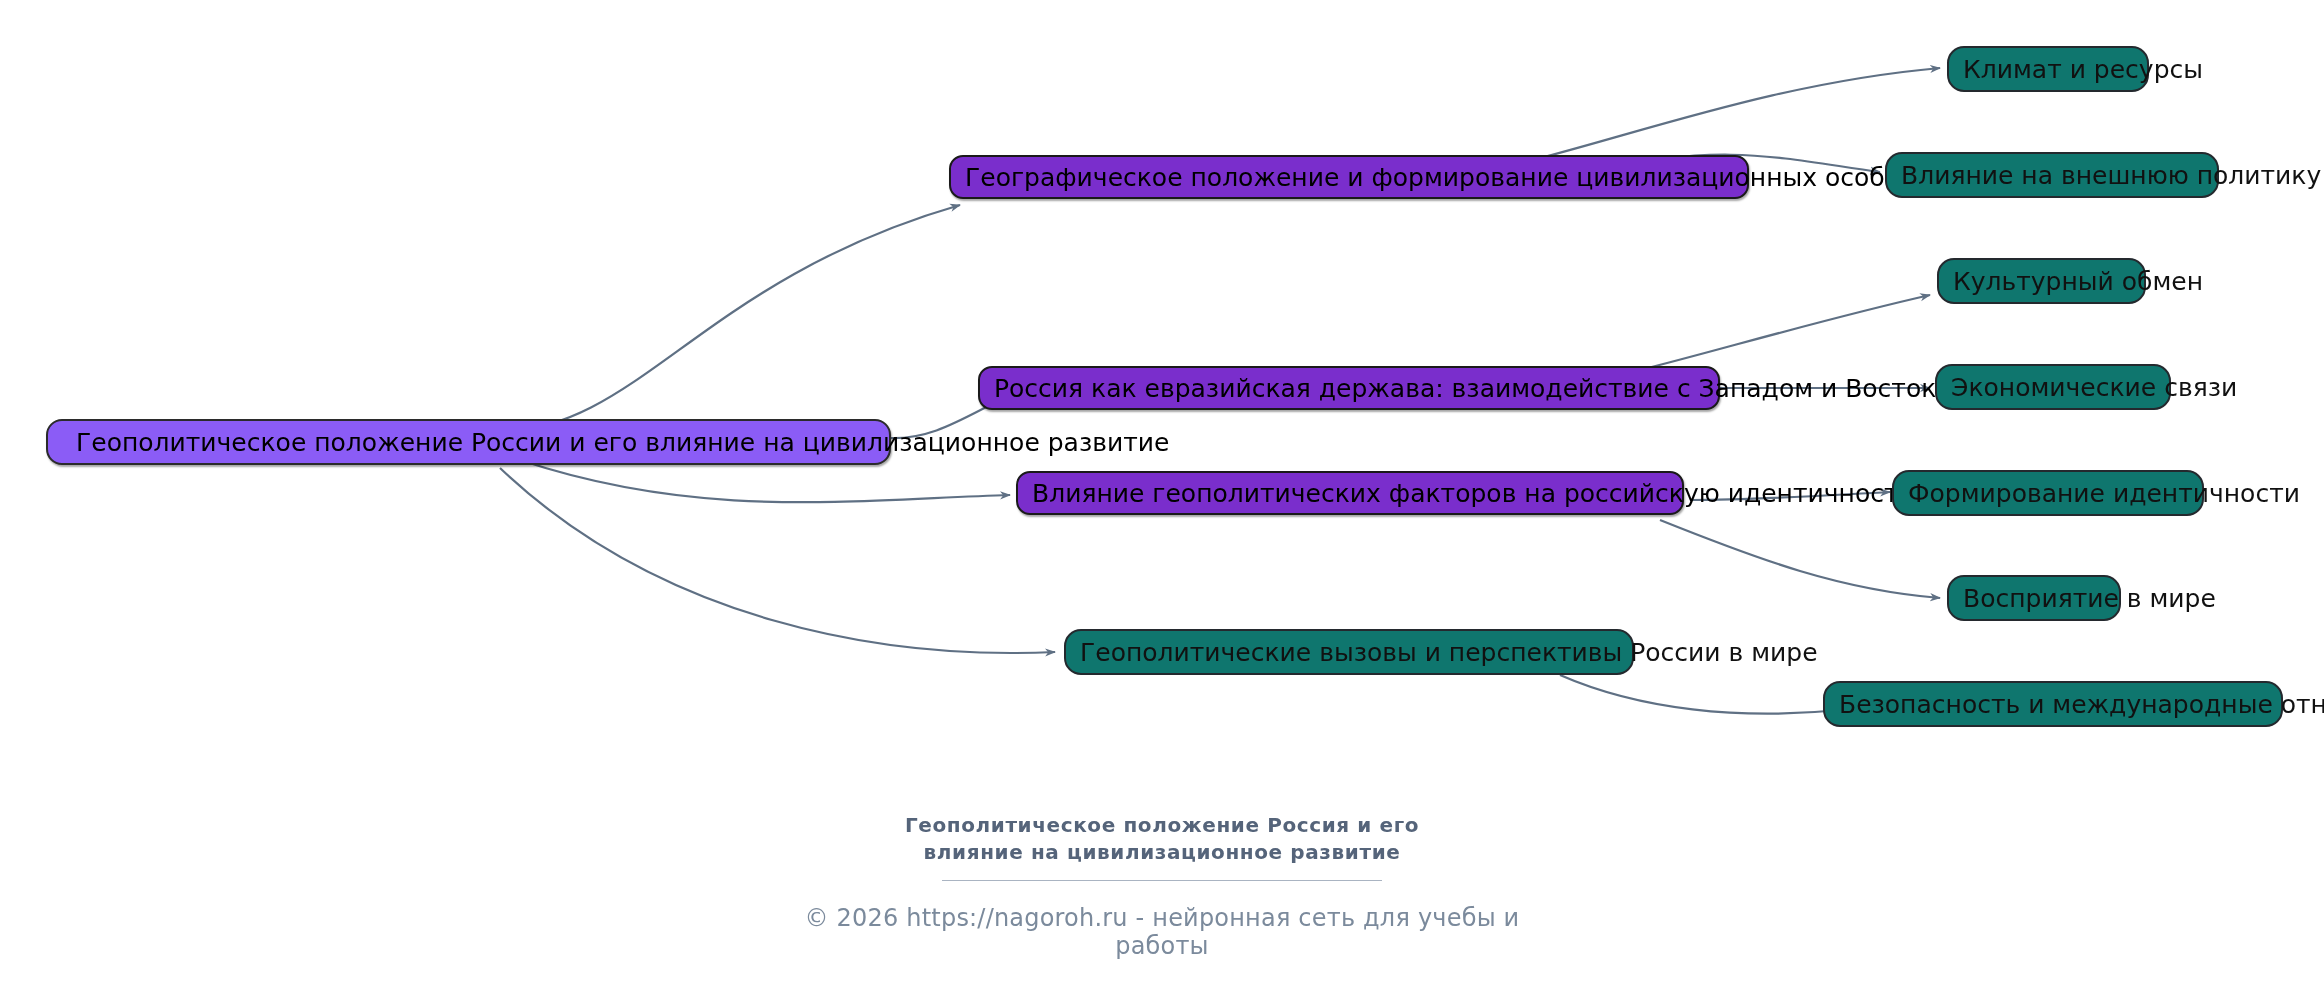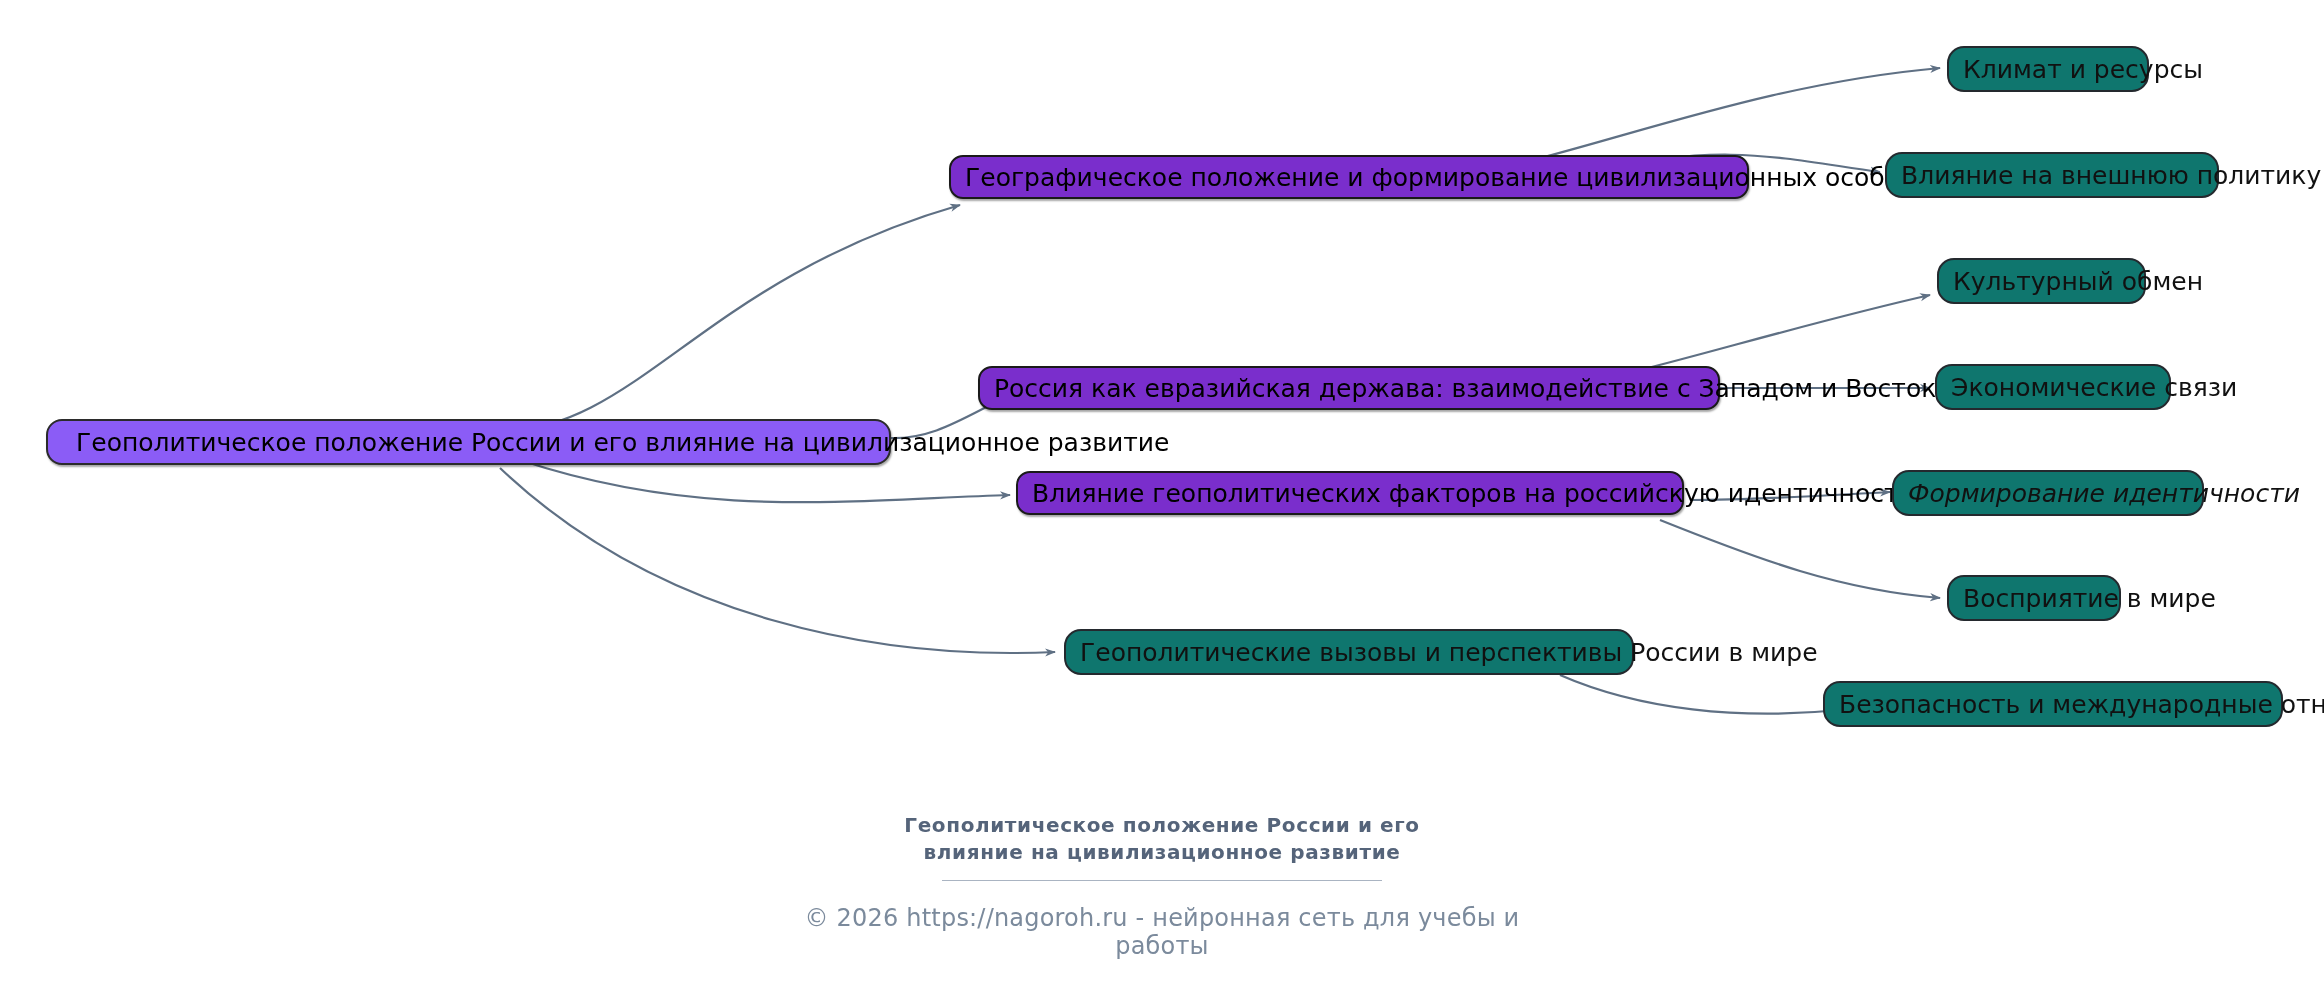--- a/index.html
+++ b/index.html
@@ -147,36 +147,36 @@
   <div class="node node-plain" style="left:1935px; top:364px; width:236px; height:46px;">
     <span class="node-label">Экономические связи</span>
   </div>
   <div class="node node-plain" style="left:1937px; top:258px; width:209px; height:46px;">
     <span class="node-label">Культурный обмен</span>
   </div>
 
   <div class="node node-branch" style="left:1016px; top:471px; width:668px; height:44px;">
     <span class="node-label">Влияние геополитических факторов на российскую идентичность</span>
   </div>
-  <div class="node node-plain" style="left:1892px; top:470px; width:312px; height:46px;font-style:italic;">
+  <div class="node node-plain" style="left:1892px; top:470px; width:312px; height:46px;">
     <span class="node-label">Формирование идентичности</span>
   </div>
   <div class="node node-plain" style="left:1947px; top:575px; width:174px; height:46px;">
     <span class="node-label">Восприятие в мире</span>
   </div>
 
   <div class="node node-plain" style="left:1064px; top:629px; width:570px; height:46px;">
     <span class="node-label">Геополитические вызовы и перспективы России в мире</span>
   </div>
   <div class="node node-plain" style="left:1823px; top:681px; width:460px; height:46px;">
     <span class="node-label">Безопасность и международные отношения</span>
   </div>
 
   <div class="footer" style="left:762px; top:812px; width:800px;">
     <div class="footer-title">
-      <div>Геополитическое положение России и его</div>
+      <div>Геополитическое положение Россия и его</div>
       <div>влияние на цивилизационное развитие</div>
     </div>
     <div class="footer-rule" style="width:440px;"></div>
     <div class="footer-copy" style="margin-top:23px;">© 2026 https://nagoroh.ru - нейронная сеть для учебы и работы</div>
   </div>
 
 </div>
 
 </body></html>

